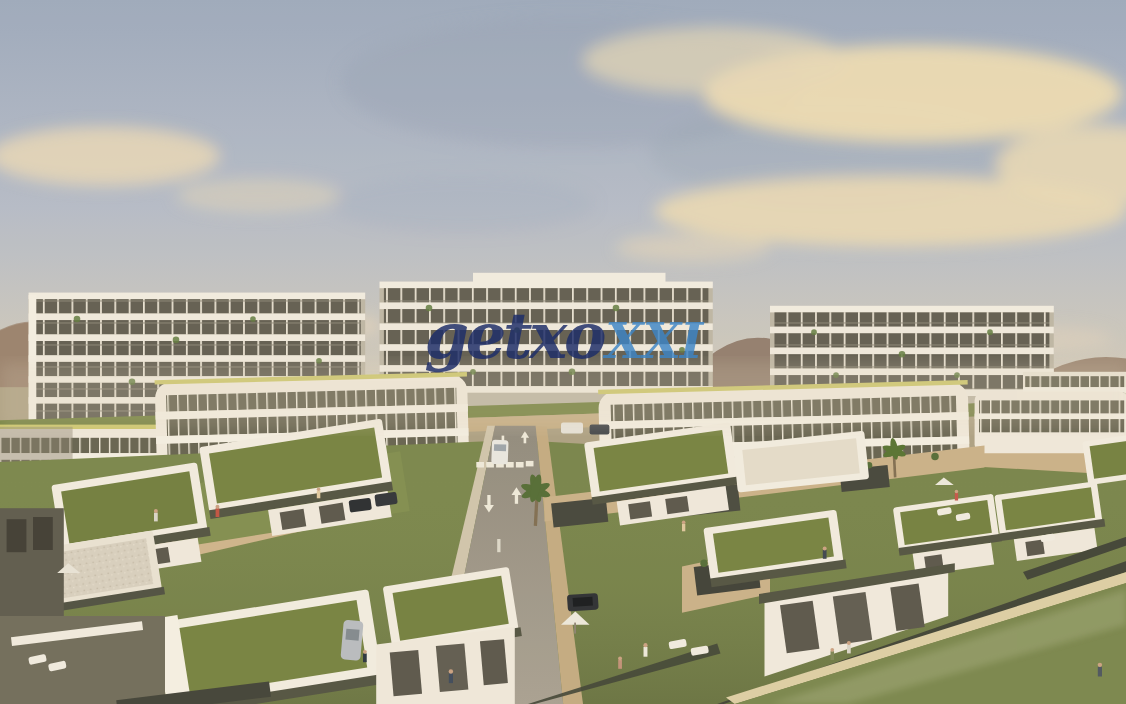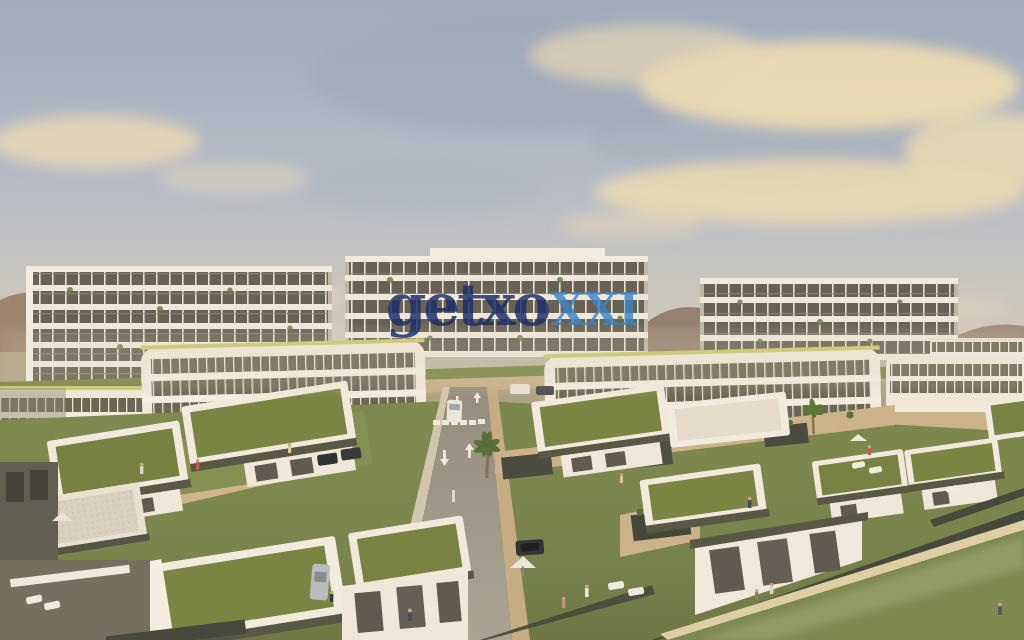--- a/index.html
+++ b/index.html
@@ -1,21 +1,21 @@
 <!DOCTYPE html>
 <html><head>
 <meta charset="utf-8">
 <style>
   html,body{margin:0;padding:0;background:#777;}
   #stage{position:relative;width:1024px;height:640px;overflow:hidden;
          font-family:"Liberation Sans",sans-serif;}
   #scene{position:absolute;inset:0;display:block;}
   
   .watermark{position:absolute;left:50%;top:276px;transform:translateX(-50%);
-             text-align:center;white-space:nowrap;pointer-events:none;}
+             text-align:center;white-space:nowrap;pointer-events:none;font-style:italic;}
   .wm-line{line-height:1;}
   .wm-primary{font-family:"DejaVu Serif",serif;font-weight:700;font-size:58px;
               letter-spacing:-3px;color:rgba(30,45,105,.84);}
   .wm-suffix{font-family:"DejaVu Serif",serif;font-weight:700;font-size:45px;
              letter-spacing:-1px;color:rgba(61,133,198,.82);margin-left:2px;}
   .wm-tagline{margin-top:-7px;font-weight:700;font-size:13px;letter-spacing:2.2px;
               color:rgba(92,154,206,.97);
               text-shadow:0 0 6px rgba(255,255,255,.95),0 0 2px rgba(255,255,255,.9);}
 </style>
 </head>

